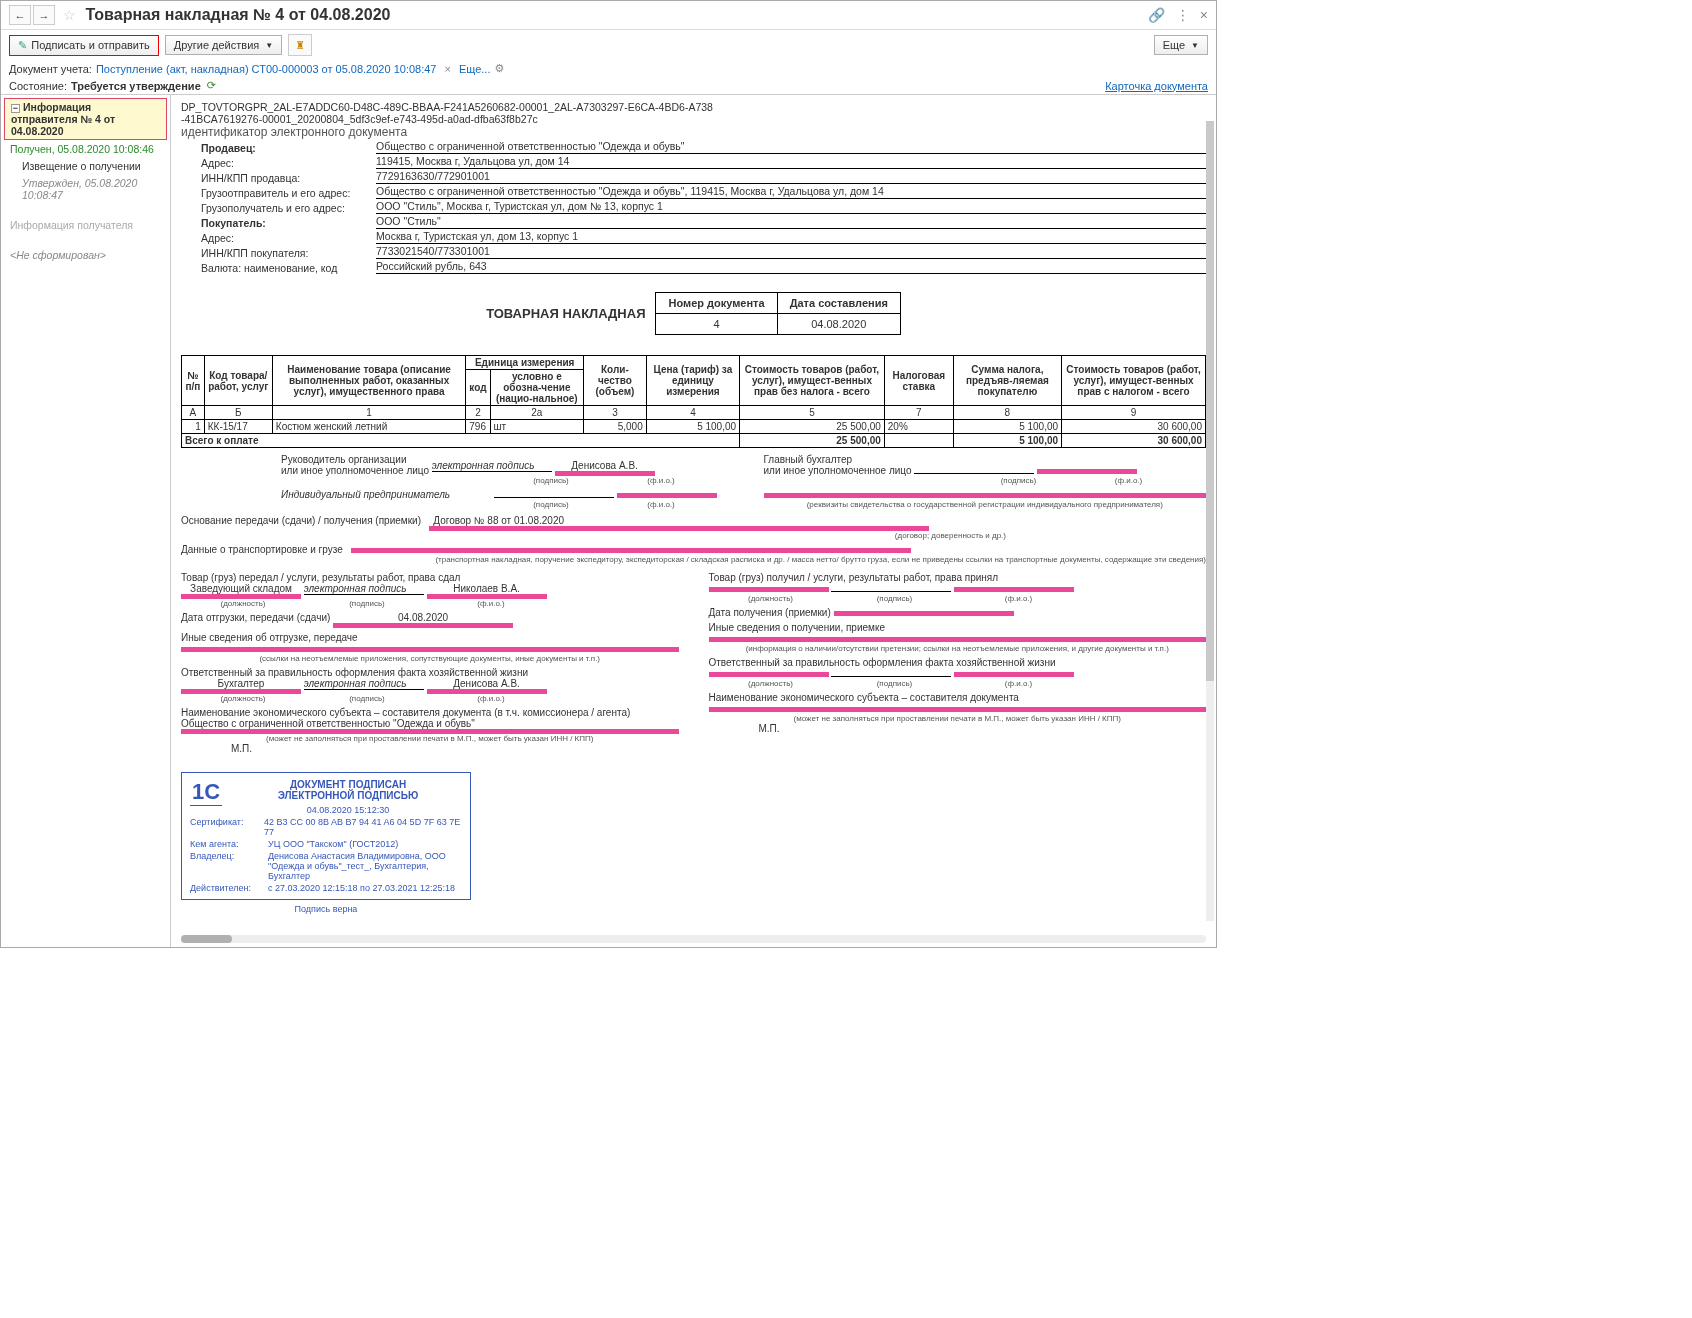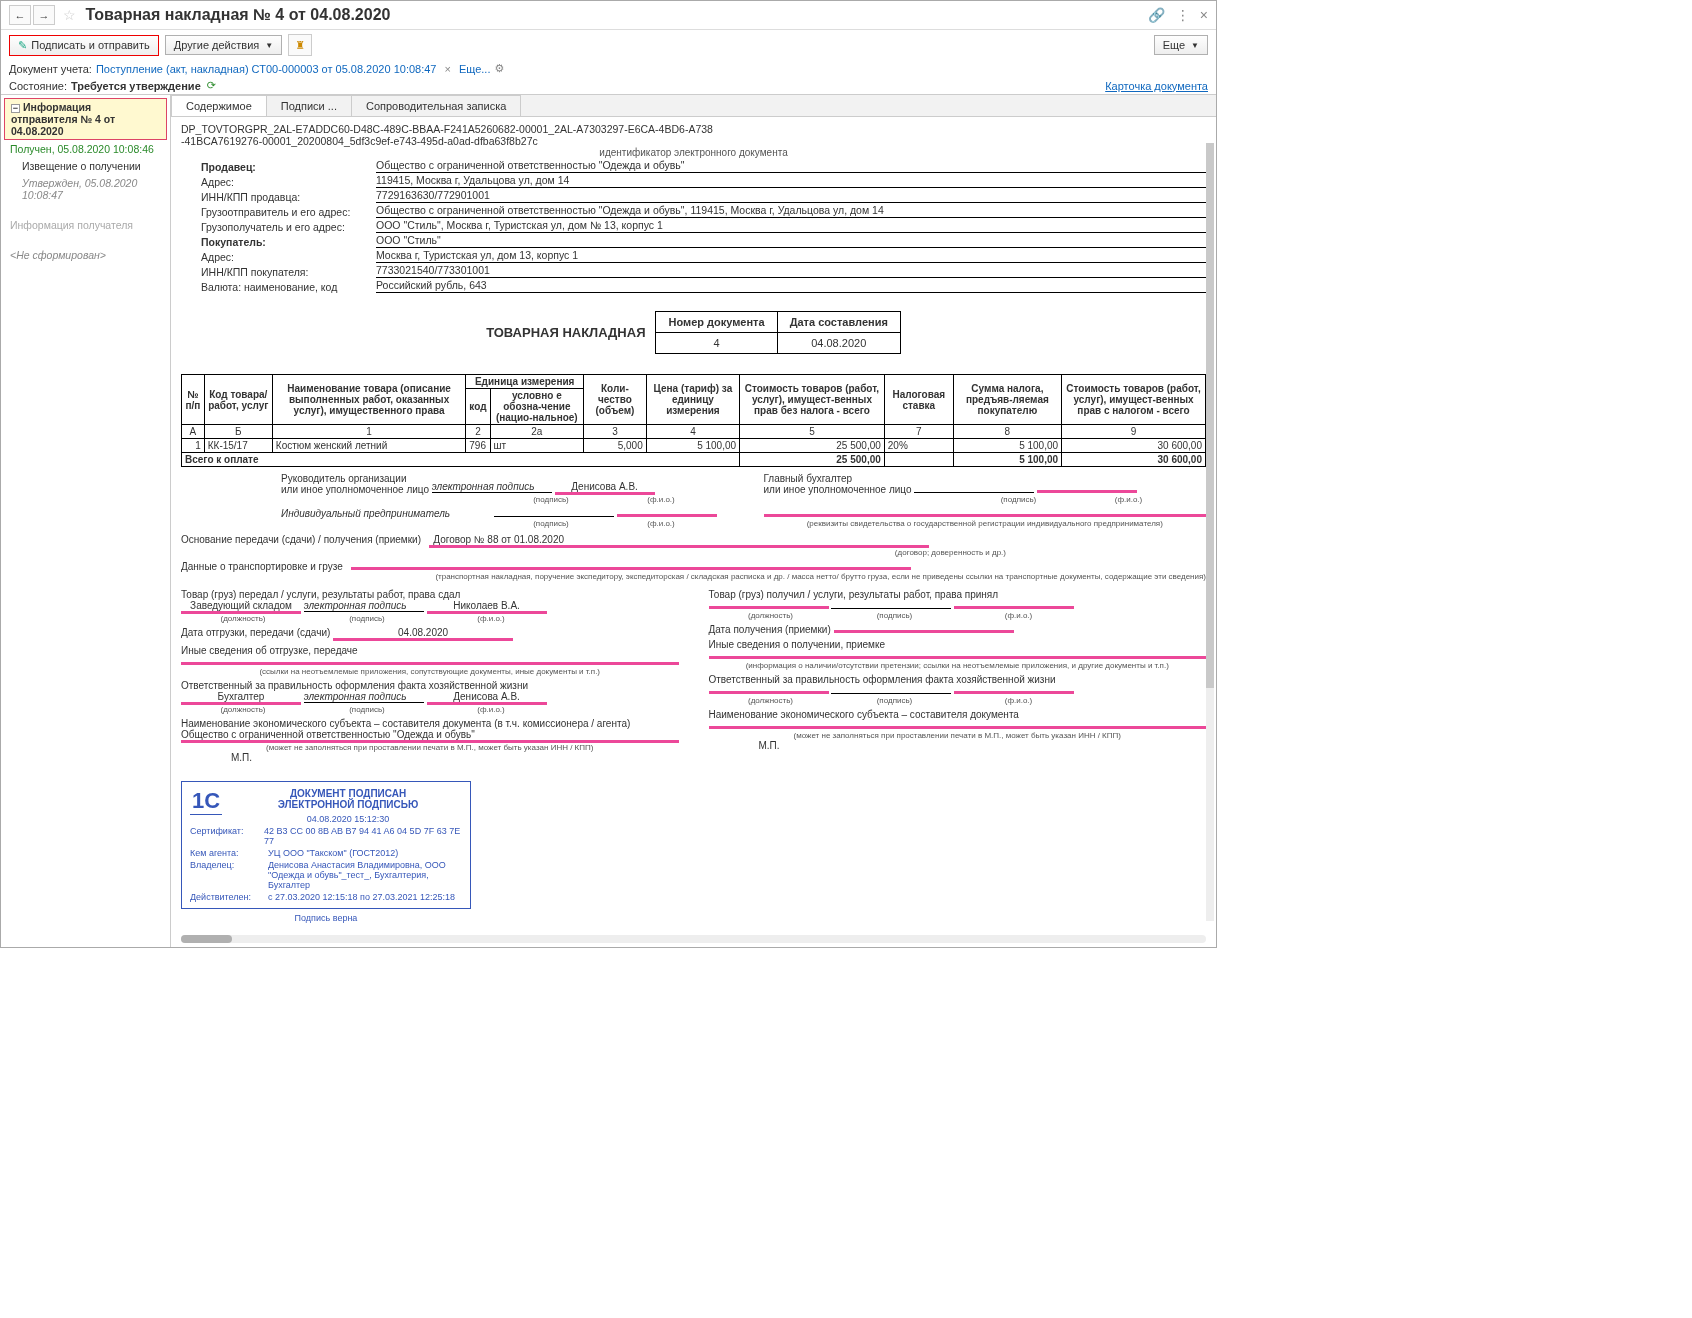--- a/index.html
+++ b/index.html
@@ -33,39 +33,39 @@
 .side-item.sub { padding-left: 18px; }
 .side-item.gray { color: #aaa; font-style: normal; margin-top: 14px; }
 .side-item.italic { font-style: italic; color: #888; }
 .side-item .minus { display:inline-block; width:9px; height:9px; border:1px solid #999; line-height:7px; text-align:center; margin-right:3px; font-size:9px; background:#fff; }
 .content-pane { flex: 1; display: flex; flex-direction: column; min-height: 0; }
 .tabs { display: flex; border-bottom: 1px solid #ccc; background: #f2f2f2; }
 .tab { padding: 4px 14px; border: 1px solid #ccc; border-bottom: none; margin-right: -1px; background: #f2f2f2; cursor: pointer; }
 .tab.active { background: #fff; }
 .doc-scroll { flex: 1; overflow: auto; padding: 6px 10px 10px 10px; position: relative; }
 .docid { color: #333; font-size: 10.5px; word-break: break-all; }
-.idlabel { text-align: center; font-size: 10px; color: #555; }
+.idlabel { font-size: 12px; color: #555; }
 .field-row { display: flex; align-items: flex-end; margin: 1px 0; }
 .field-label { width: 175px; padding-right: 6px; font-size: 10.5px; }
 .field-label.bold { font-weight: bold; }
 .field-val { flex: 1; border-bottom: 1px solid #000; font-size: 10.5px; padding-bottom: 1px; }
 .center-block { display: flex; justify-content: center; align-items: center; gap: 10px; margin: 18px 0 20px 0; }
 .tov-nak { font-weight: bold; font-size: 13px; }
 .mini-table { border-collapse: collapse; }
 .mini-table th, .mini-table td { border: 1px solid #000; padding: 4px 12px; text-align: center; font-size: 11px; }
 .main-table { width: 100%; border-collapse: collapse; }
 .main-table th, .main-table td { border: 1px solid #000; font-size: 10px; padding: 1px 3px; text-align: center; vertical-align: middle; }
 .main-table td.r { text-align: right; }
 .main-table td.l { text-align: left; }
 .main-table tr.total td { font-weight: bold; }
 .sig-block { font-size: 10px; margin-top: 6px; }
 .sig-row { display: flex; gap: 40px; margin-bottom: 4px; }
 .sig-col { flex: 1; }
 .uline { display:inline-block; border-bottom: 1px solid #000; min-width: 60px; text-align: left; font-style: italic; }
-.uline2 { display:inline-block; border-bottom: 3px solid #ec4899; min-width: 80px; text-align: center; }
+.uline2 { display:inline-block; border-bottom: 5px solid #ec4899; min-width: 80px; text-align: center; }
 .caption { font-size: 8px; color: #555; text-align: center; }
 .two-col { display: flex; gap: 30px; }
 .col { flex: 1; font-size: 10px; }
 .stamp { border: 1.5px solid #3657b9; width: 290px; padding: 6px 8px; margin-top: 18px; color: #3657b9; font-size: 9px; }
 .stamp-head { text-align: center; font-weight: bold; font-size: 10px; }
 .stamp-row { display: flex; margin-top: 2px; }
 .stamp-row .k { width: 78px; }
 .stamp-logo { display:flex; align-items:flex-start; }
 .stamp-logo-glyph { font-size: 22px; font-weight: bold; margin-right: 12px; border-bottom:1.5px solid #3657b9; padding:0 2px; }
 .stamp-foot { text-align:center; margin-top:4px; font-size:9px; }
@@ -131,25 +131,20 @@
     <div class="sidebar">
       <div class="side-item hdr"><span class="minus">−</span><span>Информация отправителя № 4 от 04.08.2020</span></div>
       <div class="side-item green">Получен, 05.08.2020 10:08:46</div>
       <div class="side-item sub">Извещение о получении</div>
       <div class="side-item sub italic">Утвержден, 05.08.2020 10:08:47</div>
       <div class="side-item gray">Информация получателя</div>
       <div class="side-item gray italic">&lt;Не сформирован&gt;</div>
     </div>
 
     <div class="content-pane">
-      <div class="tabs">
-        <div class="tab active">Содержимое</div>
-        <div class="tab">Подписи ...</div>
-        <div class="tab">Сопроводительная записка</div>
-      </div>
 
       <div class="doc-scroll">
         <div class="docid">DP_TOVTORGPR_2AL-E7ADDC60-D48C-489C-BBAA-F241A5260682-00001_2AL-A7303297-E6CA-4BD6-A738</div>
         <div class="docid">-41BCA7619276-00001_20200804_5df3c9ef-e743-495d-a0ad-dfba63f8b27c</div>
         <div class="idlabel">идентификатор электронного документа</div>
 
         <div style="padding-left:20px;">
         <div class="field-row">
               <div class="field-label bold">Продавец:</div>
               <div class="field-val">Общество с ограниченной ответственностью "Одежда и обувь"</div>

